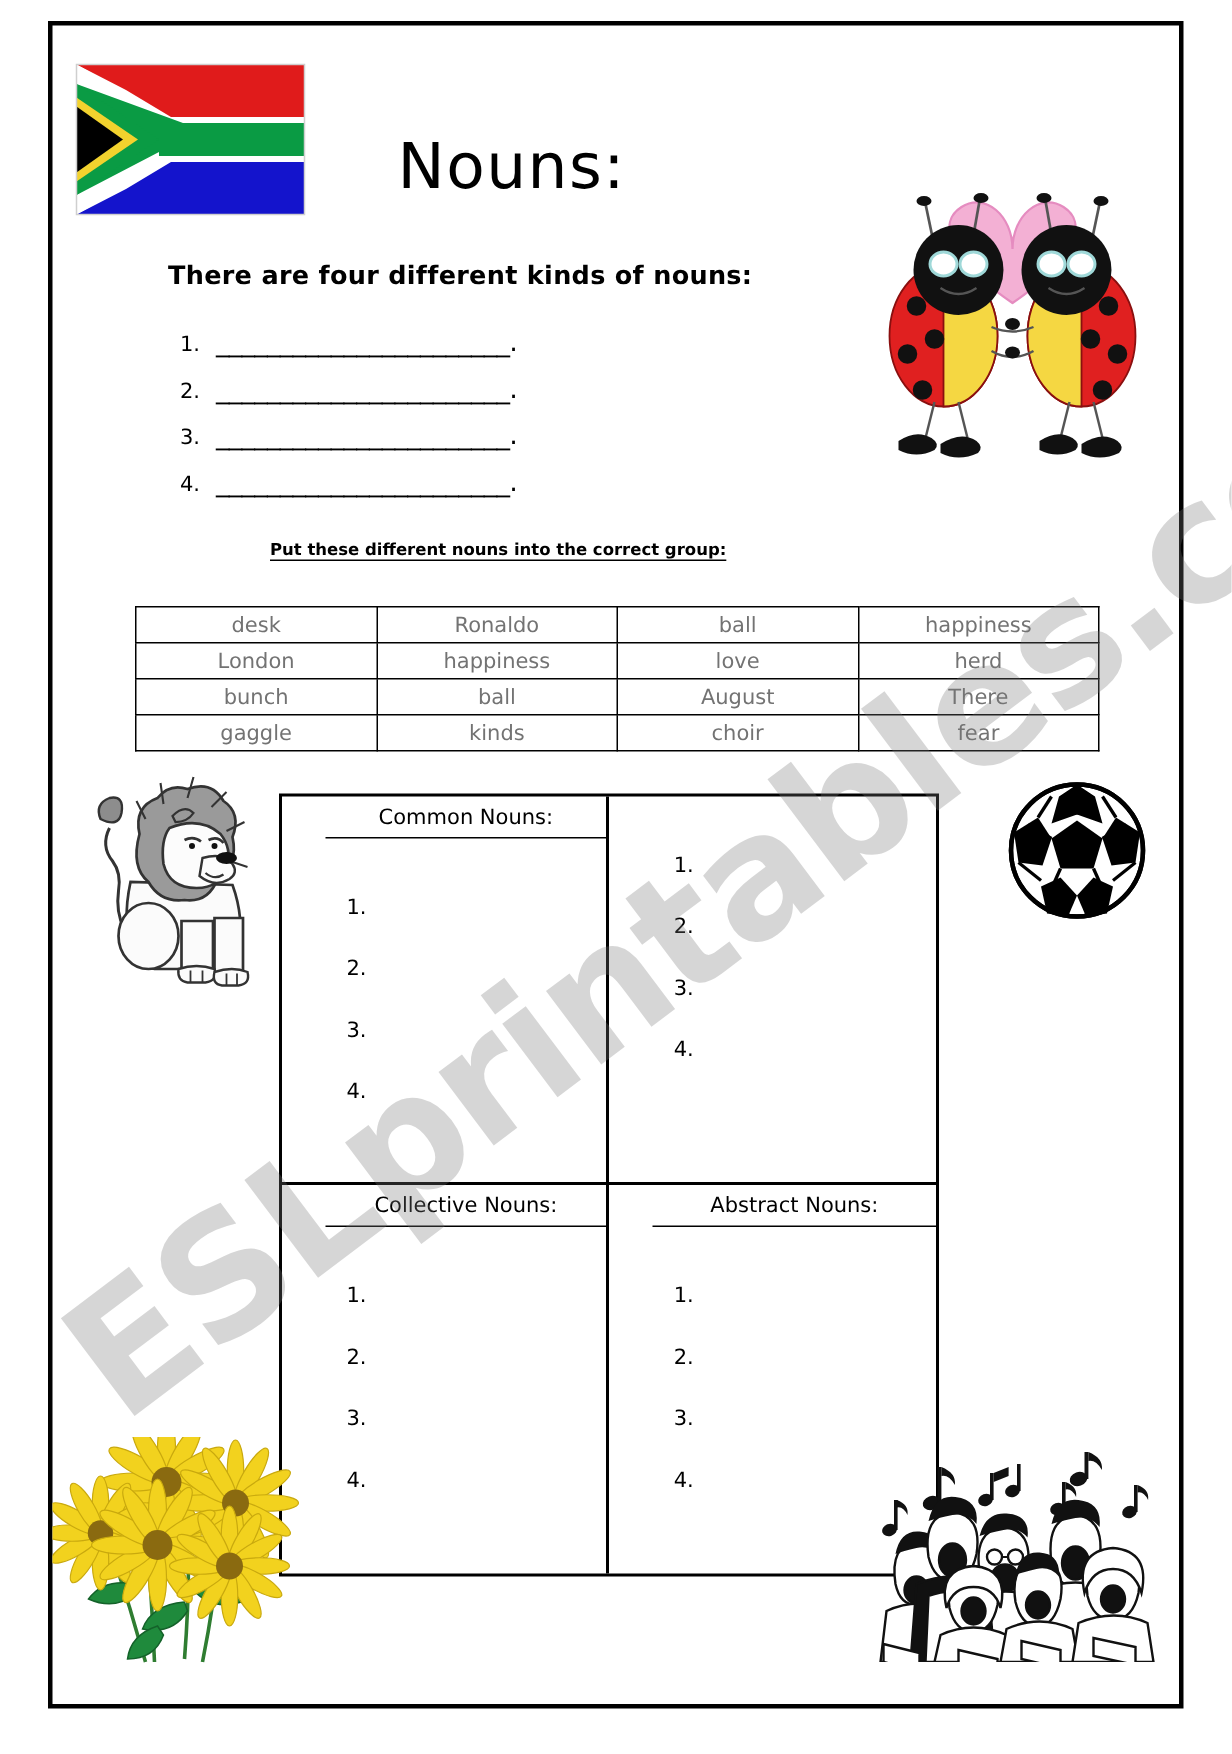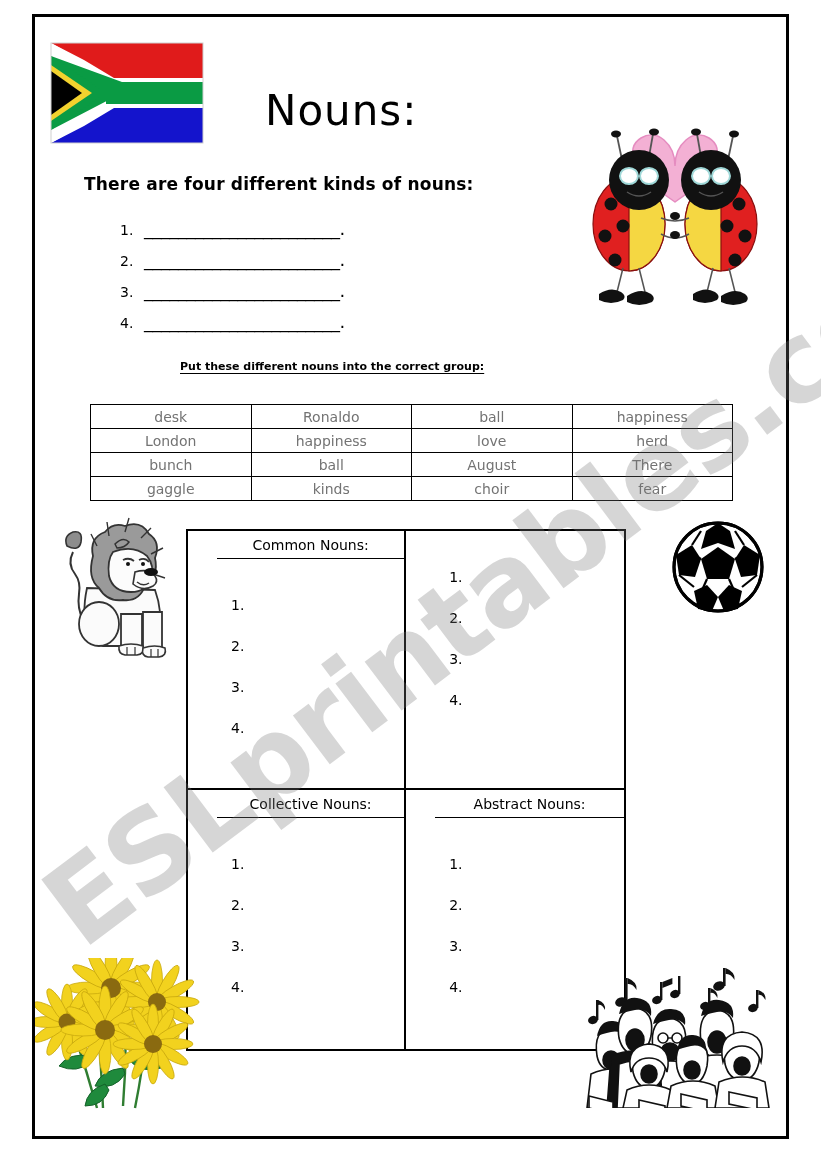--- a/index.html
+++ b/index.html
@@ -76,21 +76,21 @@
     font-family: "DejaVu Sans", sans-serif;
     font-size: 42px;
     color: #000000;
     letter-spacing: 1px;
     z-index: 6;
   }
 
   
   #intro {
     position: absolute;
-    left: 84px;
+    left: 112px;
     top: 174px;
     font-family: "DejaVu Sans", sans-serif;
     font-size: 17px;
     font-weight: bold;
     color: #000000;
     letter-spacing: 0.2px;
     z-index: 6;
   }
 
   

